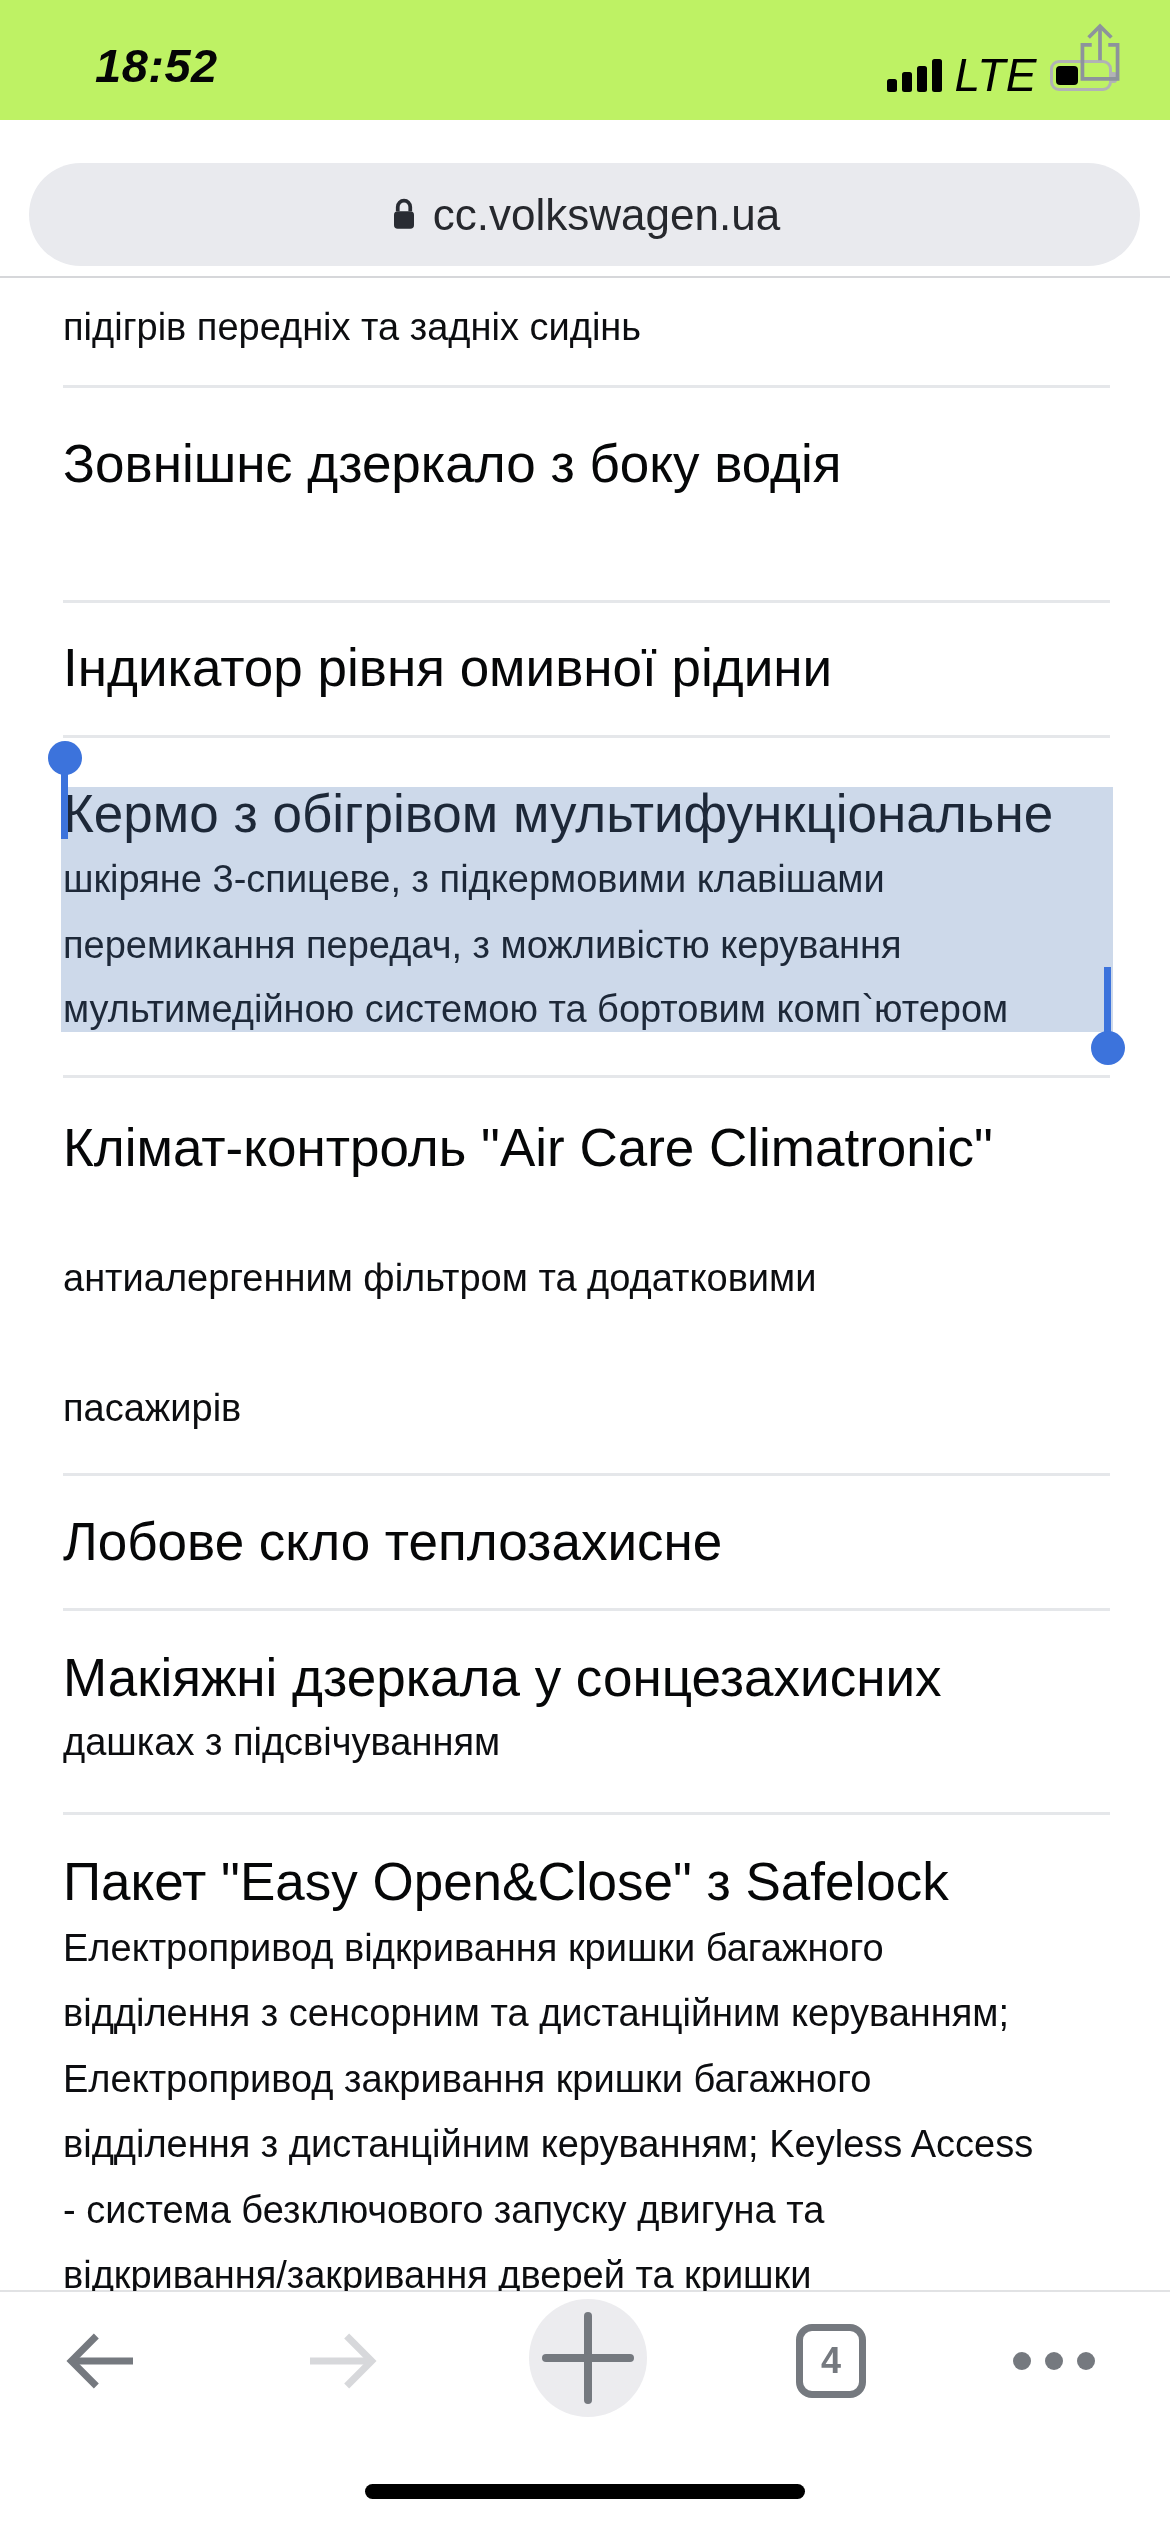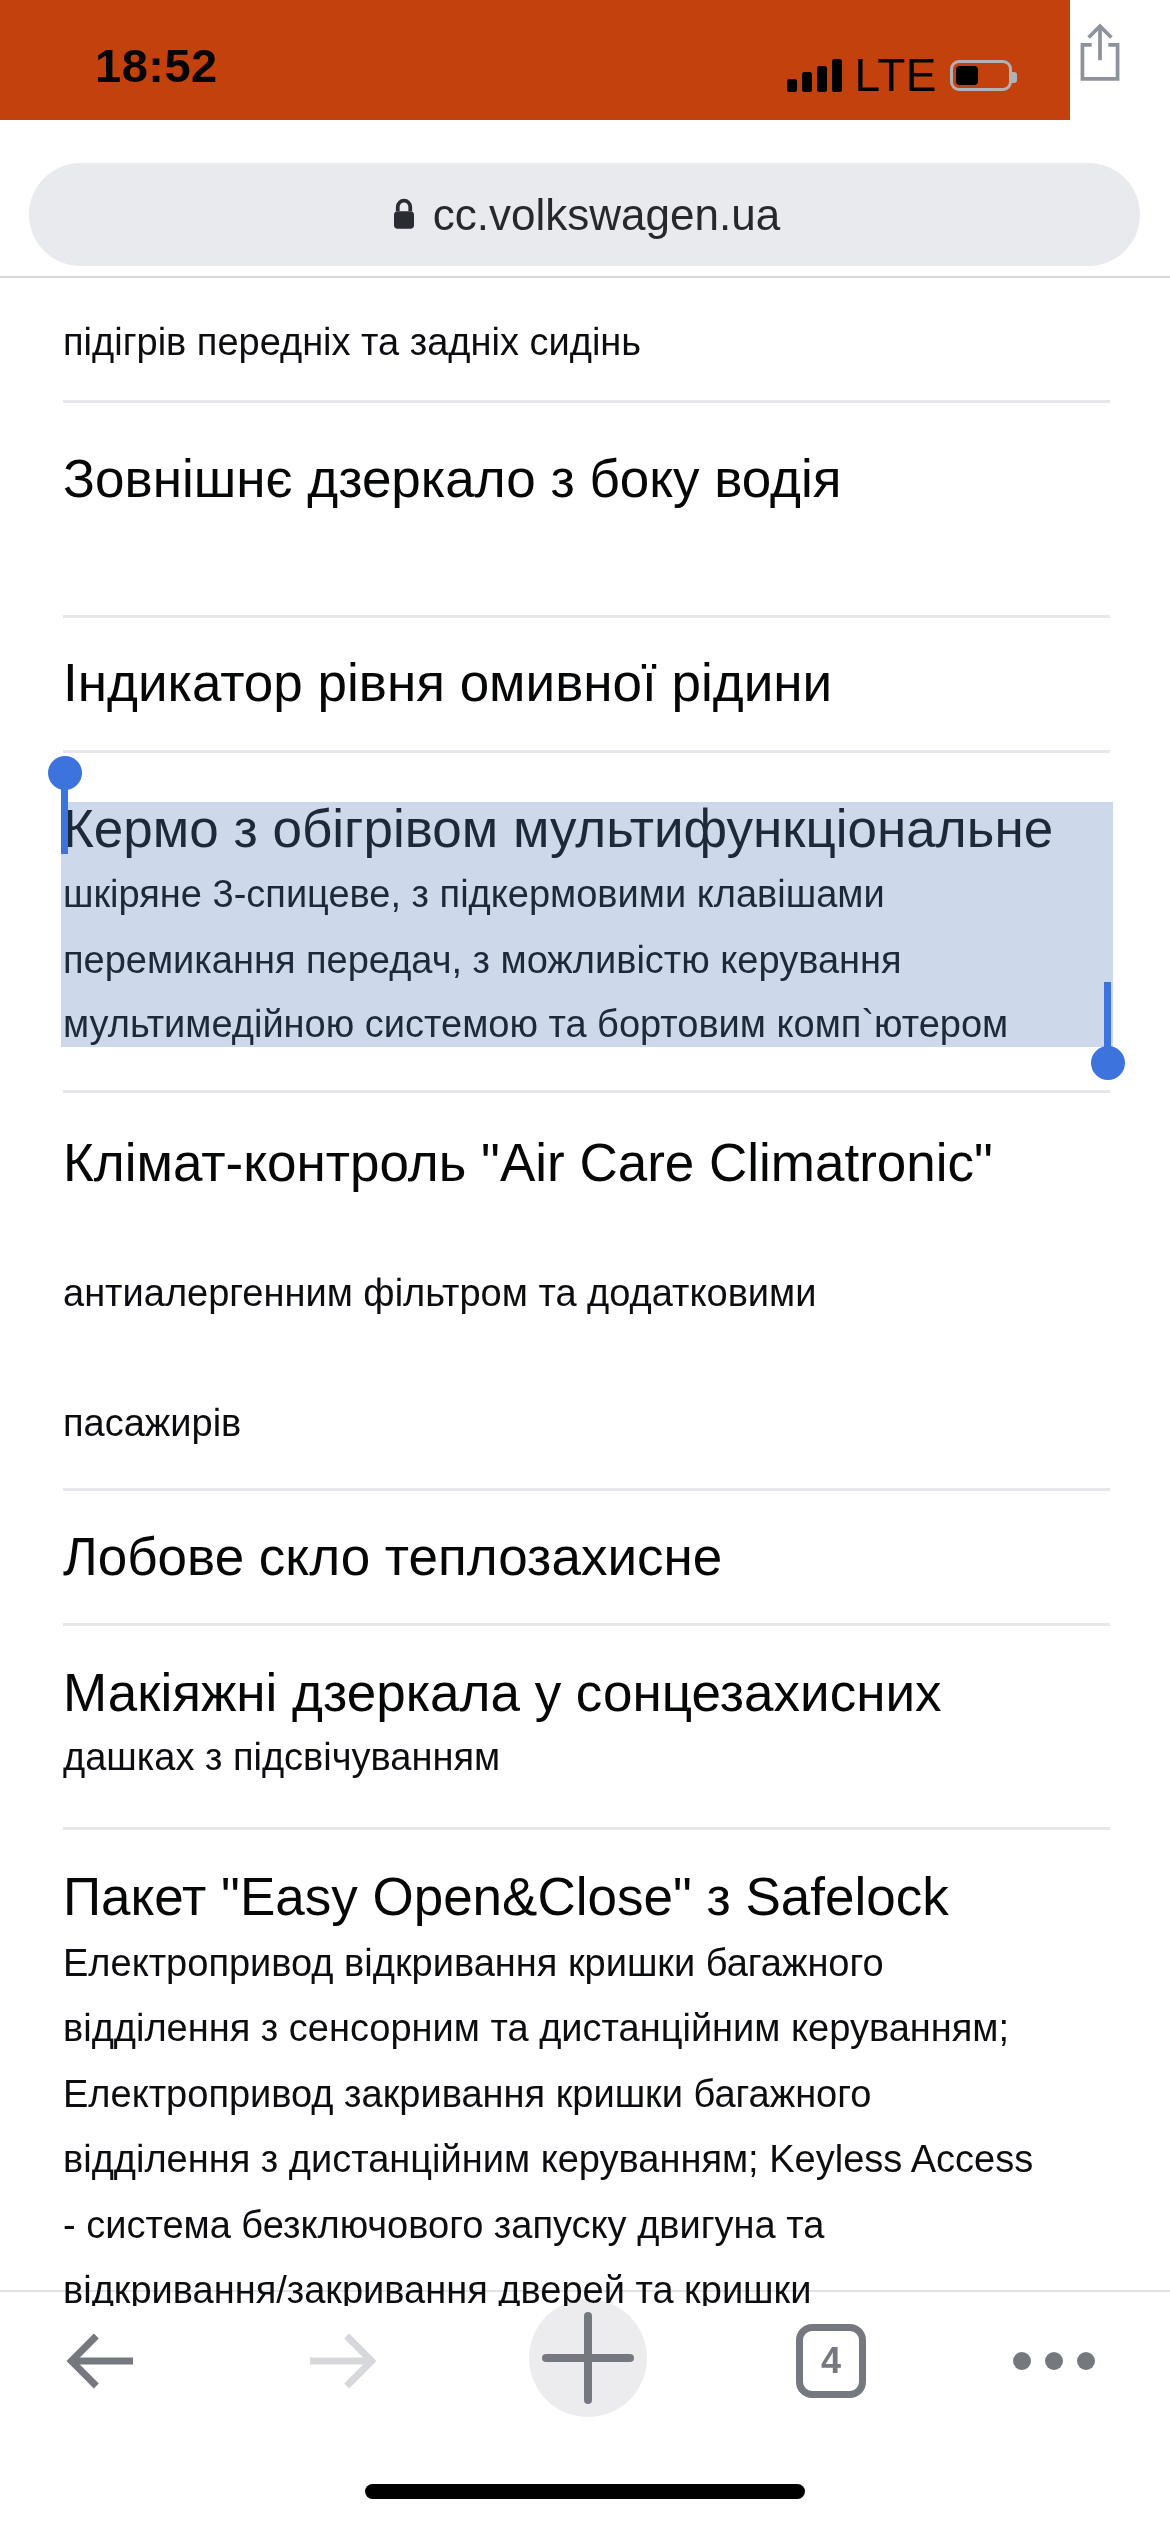--- a/index.html
+++ b/index.html
@@ -3,39 +3,39 @@
 <meta charset="utf-8">
 <style>
   html,body{margin:0;padding:0;}
   body{
     width:1170px;height:2532px;position:relative;background:#ffffff;
     font-family:"Liberation Sans","DejaVu Sans",sans-serif;
     overflow:hidden;
   }
 
   
-  .statusbar{position:absolute;left:0;top:0;width:1070px;height:120px;background:#c2410c;}
+  .statusbar{position:absolute;left:0;top:0;width:1170px;height:120px;background:#bef264;font-style:italic;}
   .time{position:absolute;left:95px;top:38px;font-size:47px;font-weight:700;color:#050506;letter-spacing:.5px;}
   .status-right{position:absolute;right:58px;top:48px;display:flex;align-items:center;gap:13px;}
   .sigbars{display:flex;align-items:flex-end;gap:5px;height:33px;}
   .sigbars i{display:block;width:10px;background:#000;border-radius:2.5px;}
   .lte{font-size:46px;color:#000;letter-spacing:.5px;}
   .battery{position:relative;width:62px;height:31px;border:3px solid #b1b2b5;border-radius:9px;box-sizing:border-box;}
   .battery .fill{position:absolute;left:3px;top:3px;width:22px;height:19px;background:#000;border-radius:4px;}
   .battery .cap{position:absolute;right:-8px;top:9px;width:5px;height:11px;background:#b1b2b5;border-radius:0 3px 3px 0;}
 
   
   .urlpill{position:absolute;left:29px;top:163px;width:1111px;height:103px;background:#e9eaee;border-radius:52px;
            display:flex;align-items:center;justify-content:center;}
   .urltext{font-size:44px;color:#26282d;margin-left:14px;}
   .share-btn{position:absolute;right:40px;top:21px;width:60px;height:62px;display:flex;align-items:center;justify-content:center;}
   .topdivider{position:absolute;left:0;top:276px;width:1170px;height:2px;background:#d6d7da;}
 
   
-  .content{position:absolute;left:0;top:294px;width:1170px;height:2012px;background:#fff;overflow:hidden;}
+  .content{position:absolute;left:0;top:279px;width:1170px;height:2012px;background:#fff;overflow:hidden;}
   .row{position:absolute;left:63px;width:1060px;height:65px;line-height:65px;white-space:nowrap;
        font-size:38px;color:#0c0d10;z-index:1;}
   .row.heading{font-weight:400;font-size:53px;color:#060708;}
   .row.selected{color:#1d2838;}
   .sdivider{position:absolute;left:63px;width:1047px;height:3px;background:#e5e7ea;z-index:1;}
 
   
   .sel-highlight{position:absolute;left:61px;top:508px;width:1052px;height:245px;background:#cdd9ea;z-index:0;}
   .sel-handle-start-knob{position:absolute;left:48px;top:462px;width:34px;height:34px;border-radius:50%;background:#3c73dc;z-index:2;}
   .sel-handle-start-stem{position:absolute;left:61px;top:490px;width:7px;height:70px;background:#3c73dc;z-index:2;}

